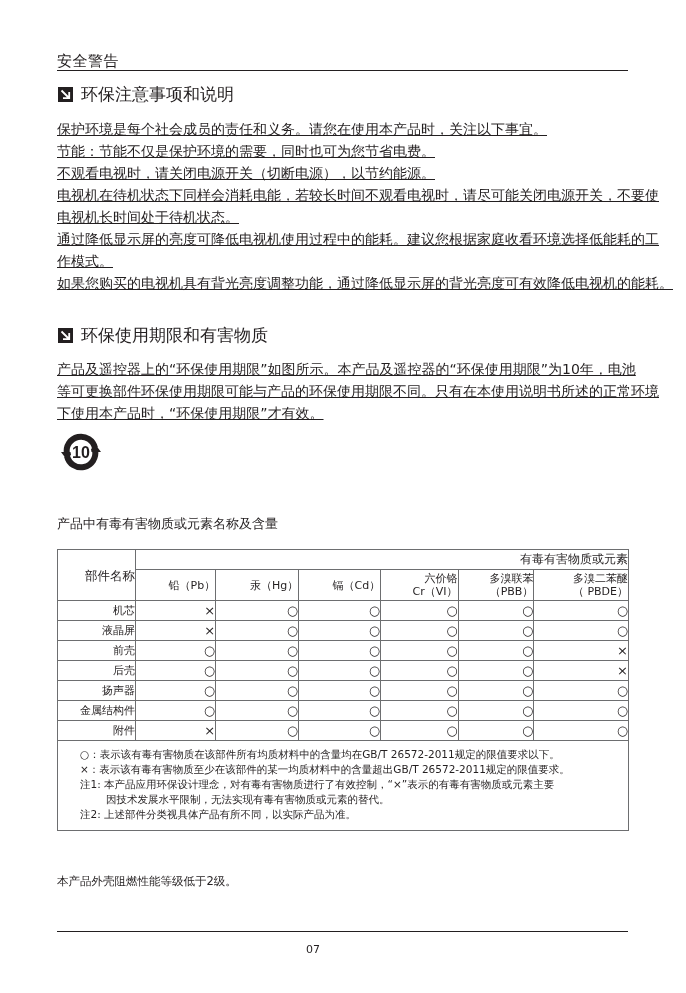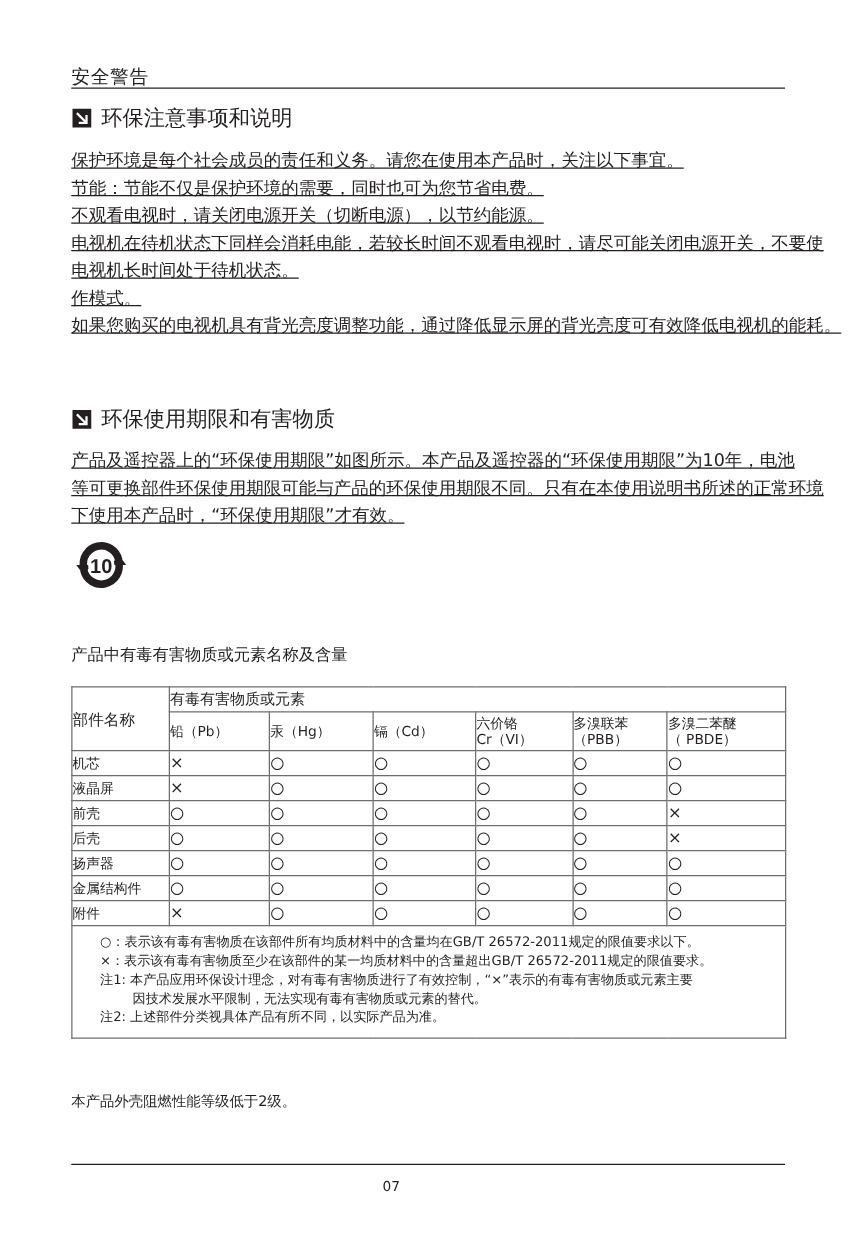--- a/index.html
+++ b/index.html
@@ -8,21 +8,21 @@
   .page-header { position: absolute; left: 57px; top: 52px; font-size: 15px; letter-spacing: 0.5px; }
   .header-rule { position: absolute; left: 57px; width: 571px; top: 70px; height: 0; border-top: 1.5px solid #231f20; }
   .section-title { position: absolute; left: 58px; font-size: 17px; display: flex; align-items: center; }
   .sec-icon { width: 15px; height: 15px; background: #231f20; margin-right: 8px; position: relative; display: inline-block; }
   .sec-icon svg { position: absolute; left: 0; top: 0; }
   .para { position: absolute; left: 57px; width: 580px; font-size: 14px; line-height: 22px; text-decoration: underline; }
   .para div { white-space: nowrap; }
   .env-logo { position: absolute; left: 58px; top: 432px; width: 46px; height: 40px; }
   .table-title { position: absolute; left: 57px; top: 515px; font-size: 13px; }
   table.hz { position: absolute; left: 57px; top: 549px; width: 572px; border-collapse: collapse; font-size: 11px; }
-  table.hz td { border: 1px solid #6d6e70; text-align: left; padding: 0; height: 19px; line-height: 13px; }
+  table.hz td { border: 1px solid #6d6e70; text-align: right; padding: 0; height: 19px; line-height: 13px; }
   table.hz td.h2 { height: 30px; font-size: 11px; line-height: 13px; }
   table.hz td.partname { font-size: 12.5px; }
   table.hz td.notes { text-align: left; padding: 6px 0 8px 22px; font-size: 10.5px; line-height: 15px; height: auto; }
   .notes .indent { padding-left: 26px; }
   .sym { font-size: 13px; color: #231f20; }
   .after-table { position: absolute; left: 57px; top: 874px; font-size: 11.5px; }
   .footer-rule { position: absolute; left: 57px; width: 571px; top: 931px; height: 0; border-top: 1.5px solid #231f20; }
   .page-num { position: absolute; left: 0; width: 626px; top: 943px; text-align: center; font-size: 11px; }
 </style>
 </head>
@@ -38,20 +38,21 @@
       </svg>
   </span>
   <span>环保注意事项和说明</span>
 </div>
 <div class="para" style="top:118px;">
   <div>保护环境是每个社会成员的责任和义务。请您在使用本产品时，关注以下事宜。</div>
   <div>节能：节能不仅是保护环境的需要，同时也可为您节省电费。</div>
   <div>不观看电视时，请关闭电源开关（切断电源），以节约能源。</div>
   <div>电视机在待机状态下同样会消耗电能，若较长时间不观看电视时，请尽可能关闭电源开关，不要使</div>
   <div>电视机长时间处于待机状态。</div>
+  <div>通过降低显示屏的亮度可降低电视机使用过程中的能耗。建议您根据家庭收看环境选择低能耗的工</div>
   <div>作模式。</div>
   <div>如果您购买的电视机具有背光亮度调整功能，通过降低显示屏的背光亮度可有效降低电视机的能耗。</div>
 </div>
 
 <div class="section-title" style="top:324px;">
   <span class="sec-icon">
     <svg width="15" height="15" viewBox="0 0 15 15">
         <path d="M3.5 3.5 L11 11 M5 11.2 H11.2 V5" stroke="#fff" stroke-width="1.8" fill="none"></path>
       </svg>
   </span>

